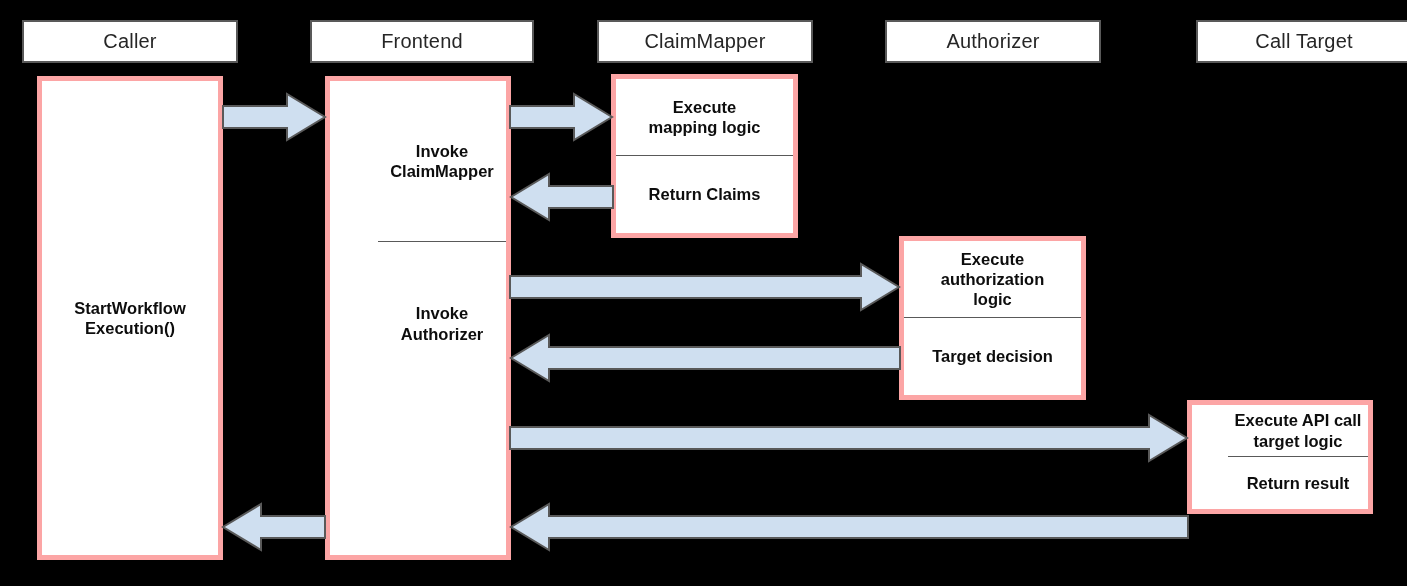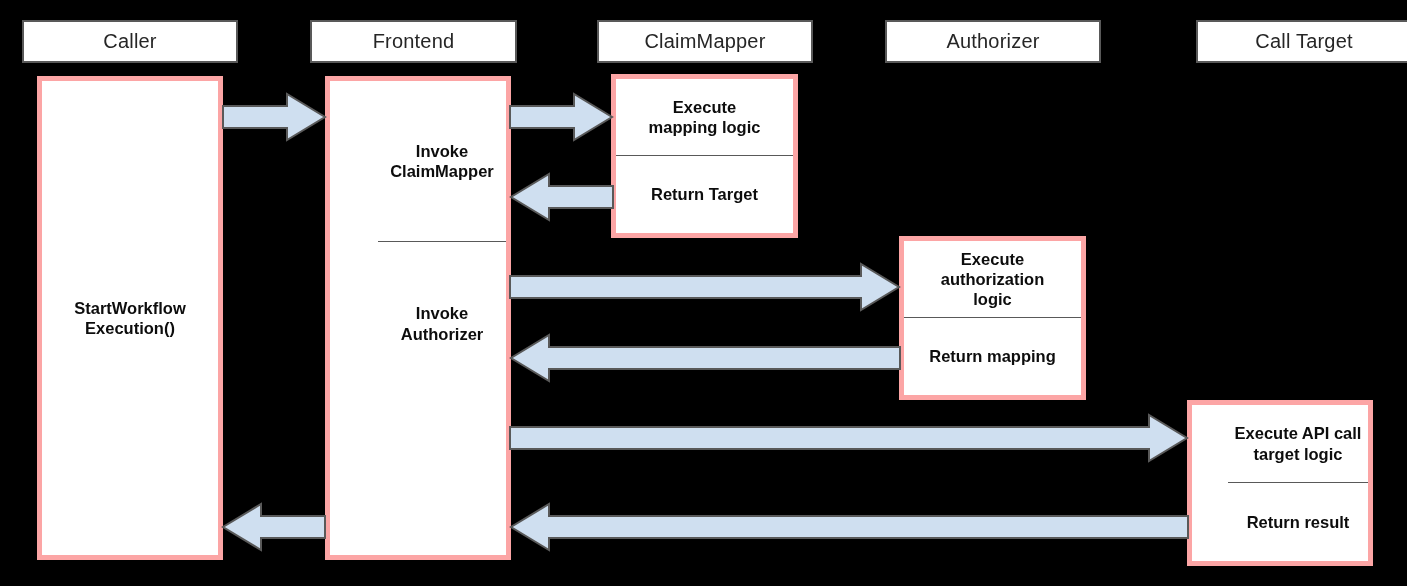--- a/index.html
+++ b/index.html
@@ -75,21 +75,21 @@
 </style>
 </head>
 <body>
 
 <div id="canvas">
 
   <div class="lifeline-header" style="left:22px; top:20px; width:216px; height:43px;">
     <span>Caller</span>
   </div>
 
-  <div class="lifeline-header" style="left:310px; top:20px; width:207px; height:43px;">
+  <div class="lifeline-header" style="left:310px; top:20px; width:224px; height:43px;">
     <span>Frontend</span>
   </div>
 
   <div class="lifeline-header" style="left:597px; top:20px; width:216px; height:43px;">
     <span>ClaimMapper</span>
   </div>
 
   <div class="lifeline-header" style="left:885px; top:20px; width:216px; height:43px;">
     <span>Authorizer</span>
   </div>
@@ -102,29 +102,29 @@
     <div class="segment" style="height:100%;">StartWorkflow<br>Execution()</div>
   </div>
 
   <div class="activation" style="left:325px; top:76px; width:186px; height:484px;padding-left:48px;">
     <div class="segment" style="height:161px;">Invoke<br>ClaimMapper</div>
     <div class="segment" style="height:163px;">Invoke<br>Authorizer</div>
   </div>
 
   <div class="activation" style="left:611px; top:74px; width:187px; height:164px;">
     <div class="segment" style="height:82px;">Execute<br>mapping logic</div>
-    <div class="segment" style="height:82px;">Return Target</div>
+    <div class="segment" style="height:82px;">Return Claims</div>
   </div>
 
   <div class="activation" style="left:899px; top:236px; width:187px; height:164px;">
     <div class="segment" style="height:82px;">Execute<br>authorization<br>logic</div>
-    <div class="segment" style="height:82px;">Return mapping</div>
+    <div class="segment" style="height:82px;">Target decision</div>
   </div>
 
-  <div class="activation" style="left:1187px; top:400px; width:186px; height:166px;padding-left:36px;">
+  <div class="activation" style="left:1187px; top:400px; width:186px; height:114px;padding-left:36px;">
     <div class="segment" style="height:81px;">Execute API call<br>target logic</div>
     <div class="segment" style="height:81px;">Return result</div>
   </div>
 
   <div class="arrow" style="left:223px; top:93px; width:103px; height:48px;">
     <svg viewBox="0 0 103 48" preserveAspectRatio="none">
       <path d="M 0,13 L 64,13 L 64,1 L 102,24 L 64,47 L 64,35 L 0,35 Z"></path>
     </svg>
   </div>
 

